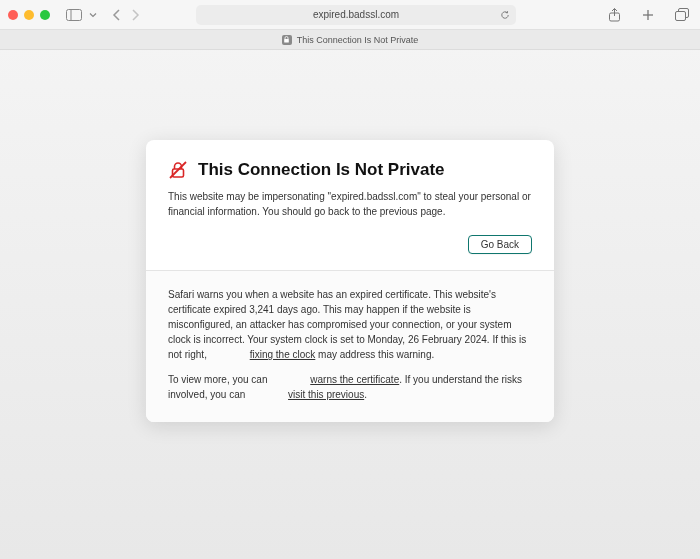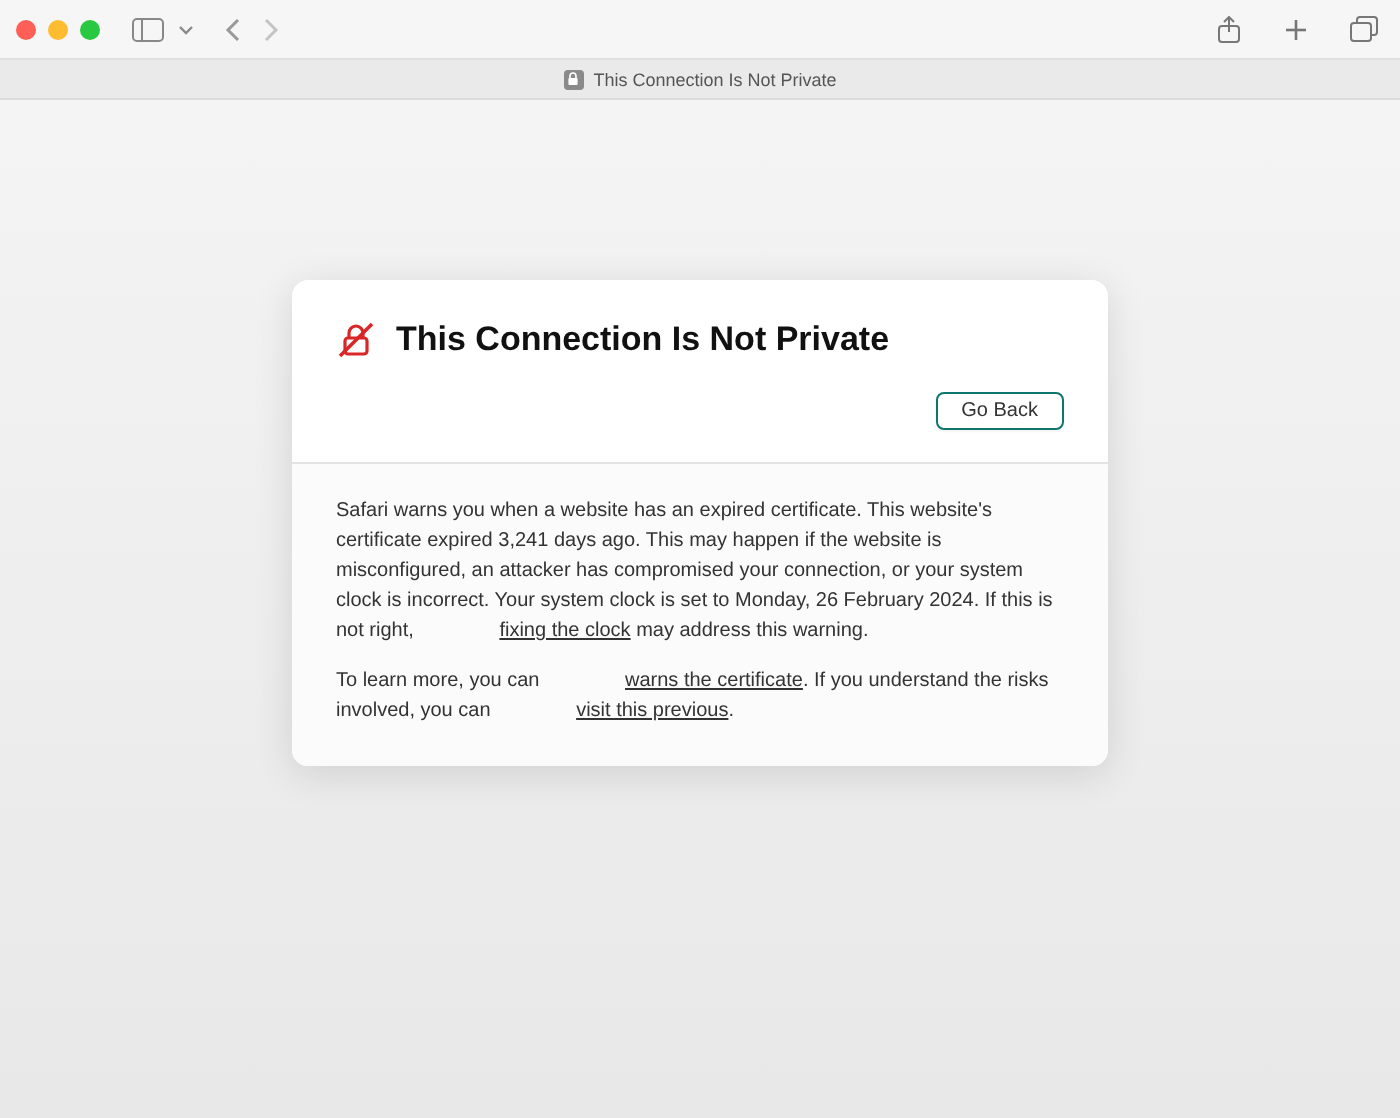--- a/index.html
+++ b/index.html
@@ -197,20 +197,29 @@
     <div class="nav-arrow">
       <svg width="9" height="12" viewBox="0 0 9 12">
           <path d="M7 1 L2 6 L7 11" fill="none" stroke="#999" stroke-width="1.5"></path>
         </svg>
     </div>
     <div class="nav-arrow">
       <svg width="9" height="12" viewBox="0 0 9 12">
           <path d="M2 1 L7 6 L2 11" fill="none" stroke="#c4c4c4" stroke-width="1.5"></path>
         </svg>
     </div>
+  </div>
+  <div class="address-bar">
+    <span>expired.badssl.com</span>
+    <span class="address-reload">
+      <svg width="10" height="10" viewBox="0 0 10 10">
+          <path d="M8.2 5 A3.2 3.2 0 1 1 7.2 2.7" fill="none" stroke="#7a7a7a" stroke-width="1"></path>
+          <path d="M7.6 1.2 L7.3 3.0 L5.6 2.4" fill="none" stroke="#7a7a7a" stroke-width="1"></path>
+        </svg>
+    </span>
   </div>
   <div class="toolbar-right">
     <div class="toolbar-btn">
       <svg width="13" height="14" viewBox="0 0 13 14">
           <rect x="1.5" y="5" width="10" height="8" rx="1.5" fill="none" stroke="#777" stroke-width="1"></rect>
           <line x1="6.5" y1="0.5" x2="6.5" y2="8" stroke="#777" stroke-width="1"></line>
           <path d="M4 3 L6.5 0.5 L9 3" fill="none" stroke="#777" stroke-width="1"></path>
         </svg>
     </div>
     <div class="toolbar-btn">
@@ -244,27 +253,28 @@
       <div class="heading-row">
         <span class="warn-icon">
           <svg width="20" height="20" viewBox="0 0 20 20">
             <path d="M6.5 9 V6.5 A3.5 3.5 0 0 1 13.5 6.5 V9" fill="none" stroke="#d92626" stroke-width="1.6"></path>
             <rect x="4.5" y="9" width="11" height="8" rx="1.5" fill="none" stroke="#d92626" stroke-width="1.6"></rect>
             <line x1="2" y1="18" x2="18" y2="2" stroke="#d92626" stroke-width="1.8"></line>
           </svg>
         </span>
         <span class="heading-text">This Connection Is Not Private</span>
       </div>
+      <p class="body-text">This website may be impersonating "expired.badssl.com" to steal your personal or financial information. You should go back to the previous page.</p>
       <div class="btn-row">
         <button class="go-back-btn">Go Back</button>
       </div>
     </div>
     <div class="divider"></div>
     <div class="panel-bottom">
       <p class="detail-text">
         <span>Safari warns you when a website has an expired certificate. This website's certificate expired 3,241 days ago. This may happen if the website is misconfigured, an attacker has compromised your connection, or your system clock is incorrect. Your system clock is set to Monday, 26 February 2024. If this is not right, </span><a href="#" class="link">fixing the clock</a><span> may address this warning.</span>
       </p>
       <p class="detail-text" style="margin-bottom:0;">
-        <span>To learn more, you can </span><a href="#" class="link">warns the certificate</a><span>. If you understand the risks involved, you can </span><a href="#" class="link">visit this previous</a><span>.</span>
+        <span>To view more, you can </span><a href="#" class="link">warns the certificate</a><span>. If you understand the risks involved, you can </span><a href="#" class="link">visit this previous</a><span>.</span>
       </p>
     </div>
   </div>
 </div>
 
 </body></html>

